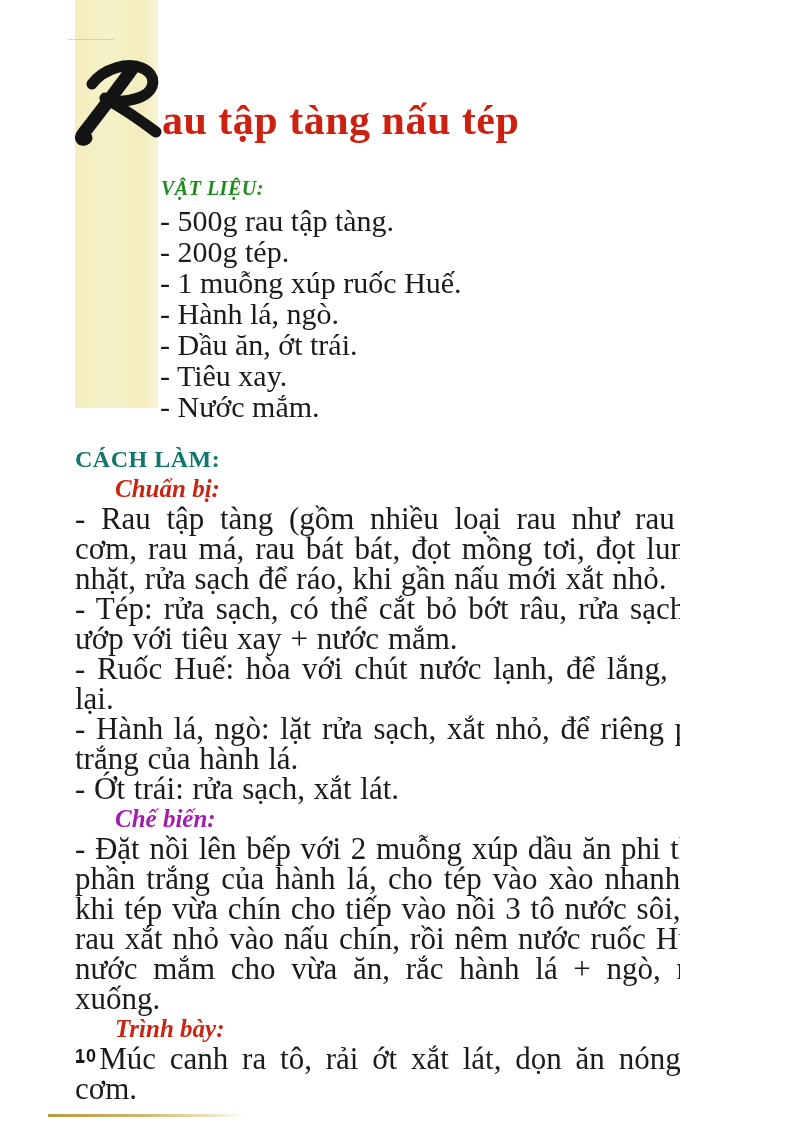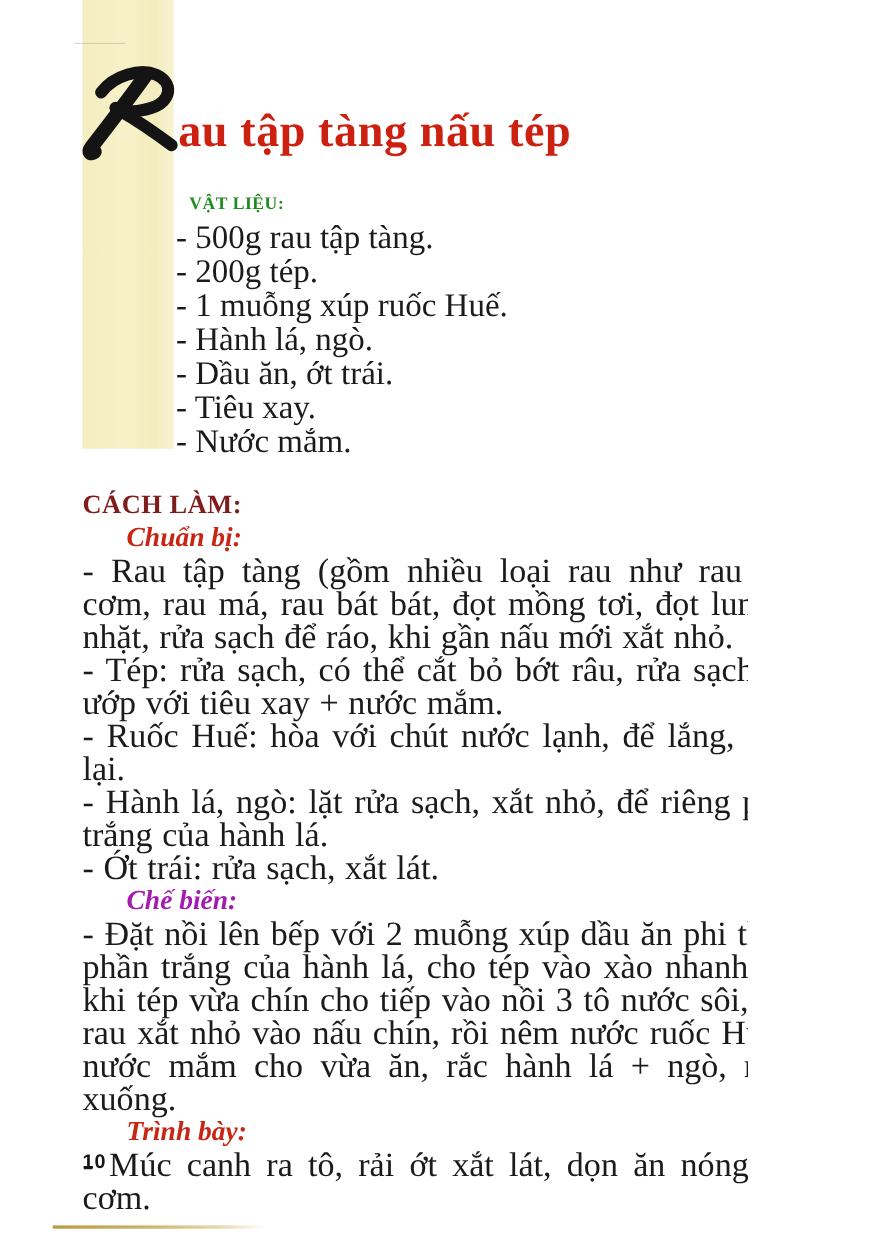--- a/index.html
+++ b/index.html
@@ -41,24 +41,25 @@
     left: 162px; top: 96px;
     font-size: 42px;
     font-weight: bold;
     letter-spacing: 0.5px;
     white-space: nowrap;
   }
 
   
   .ingredients { position: absolute; left: 160px; top: 177px; width: 520px; }
   .ingredients-heading {
-    font-size: 16px; font-weight: bold;
+    font-size: 20px; font-weight: bold;
     letter-spacing: 0.5px;
-    margin-left: 12px;
+    margin-left: 1px;
     margin-bottom: 5px;
+    font-style: italic;
   }
   .ingredient-item {
     font-size: 30px;
     line-height: 31px;
     white-space: nowrap;
   }
 
   
   .method { position: absolute; left: 75px; top: 444px; width: 660px; }
   .method-heading {
@@ -121,21 +122,21 @@
     <div class="ingredient-item">- 500g rau tập tàng.</div>
     <div class="ingredient-item">- 200g tép.</div>
     <div class="ingredient-item">- 1 muỗng xúp ruốc Huế.</div>
     <div class="ingredient-item">- Hành lá, ngò.</div>
     <div class="ingredient-item">- Dầu ăn, ớt trái.</div>
     <div class="ingredient-item">- Tiêu xay.</div>
     <div class="ingredient-item">- Nước mắm.</div>
   </div>
 
   <div class="method">
-    <div class="method-heading" style="color:#7f1d1d">CÁCH LÀM:</div>
+    <div class="method-heading" style="color:#0f766e">CÁCH LÀM:</div>
 
     <div>
       <div class="subheading" style="color:#c92513">Chuẩn bị:</div>
       <div class="body-para">- Rau tập tàng (gồm nhiều loại rau như rau dền cơm, rau má, rau bát bát, đọt mồng tơi, đọt lung...) nhặt, rửa sạch để ráo, khi gần nấu mới xắt nhỏ.</div>
       <div class="body-para">- Tép: rửa sạch, có thể cắt bỏ bớt râu, rửa sạch lại, ướp với tiêu xay + nước mắm.</div>
       <div class="body-para">- Ruốc Huế: hòa với chút nước lạnh, để lắng, lược lại.</div>
       <div class="body-para">- Hành lá, ngò: lặt rửa sạch, xắt nhỏ, để riêng phần trắng của hành lá.</div>
       <div class="body-para">- Ớt trái: rửa sạch, xắt lát.</div>
     </div>
 

